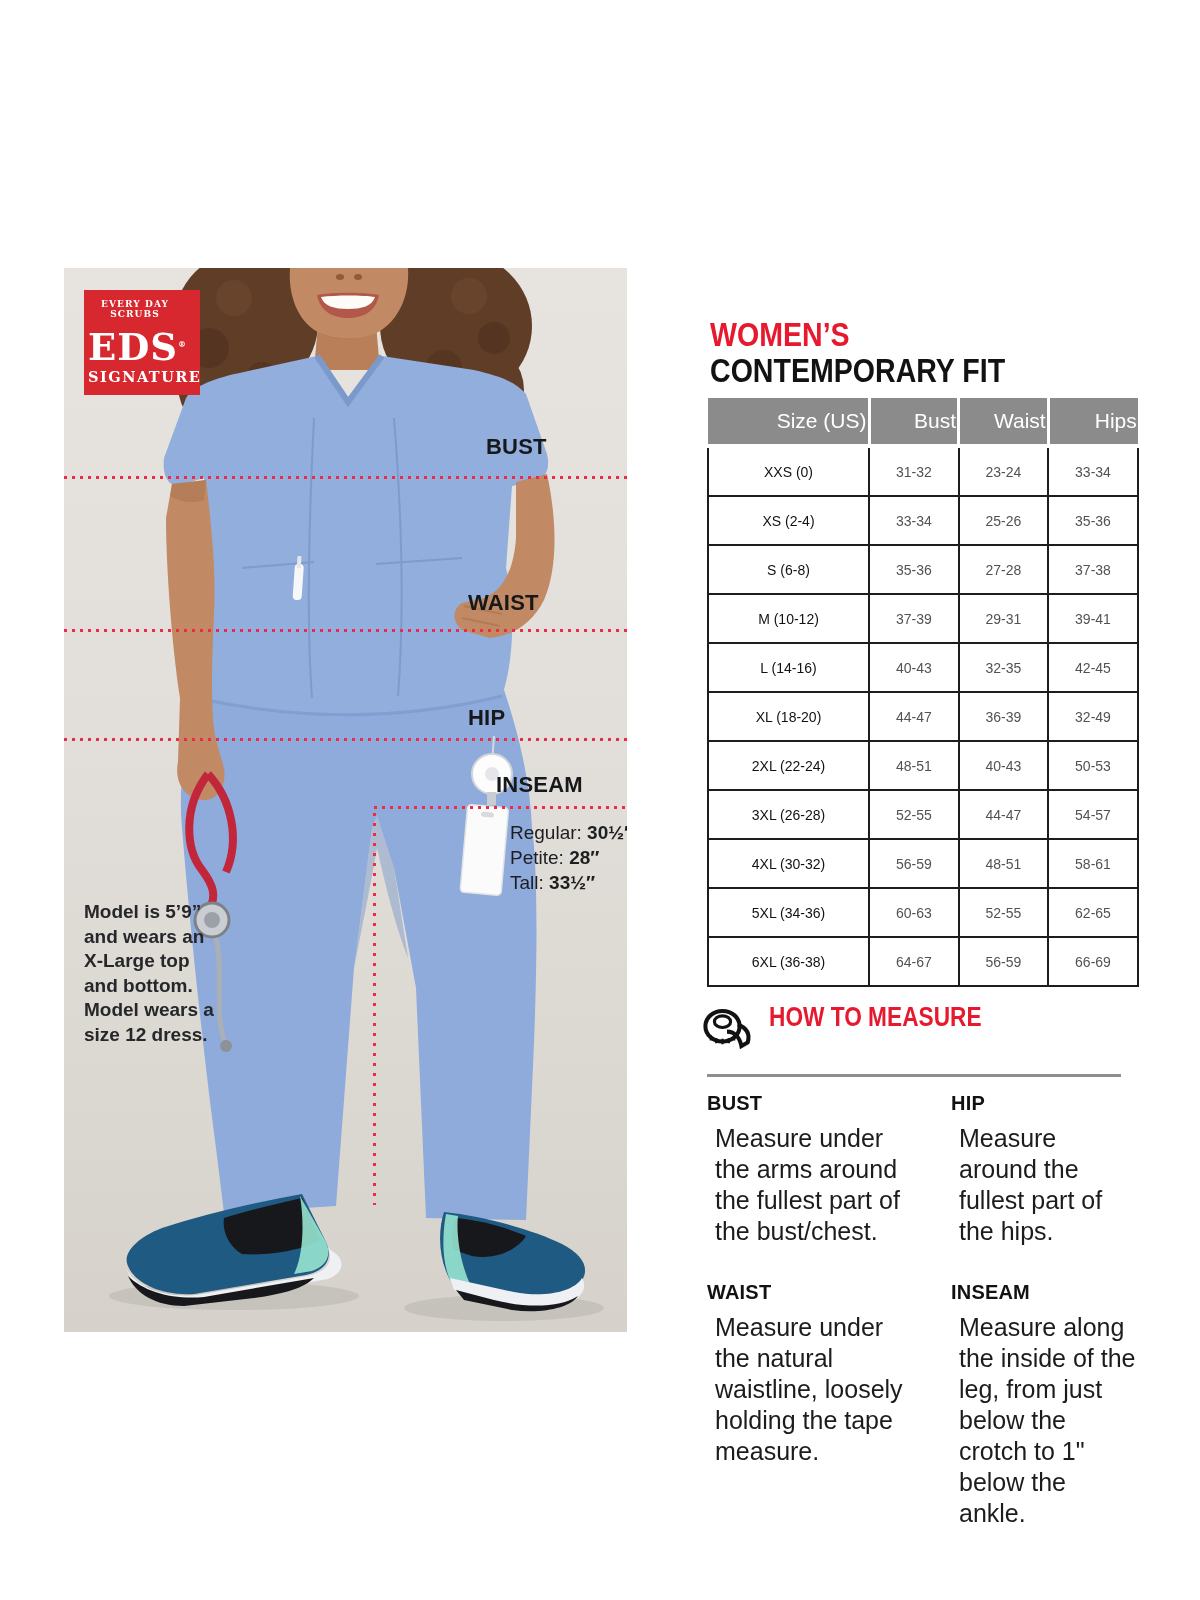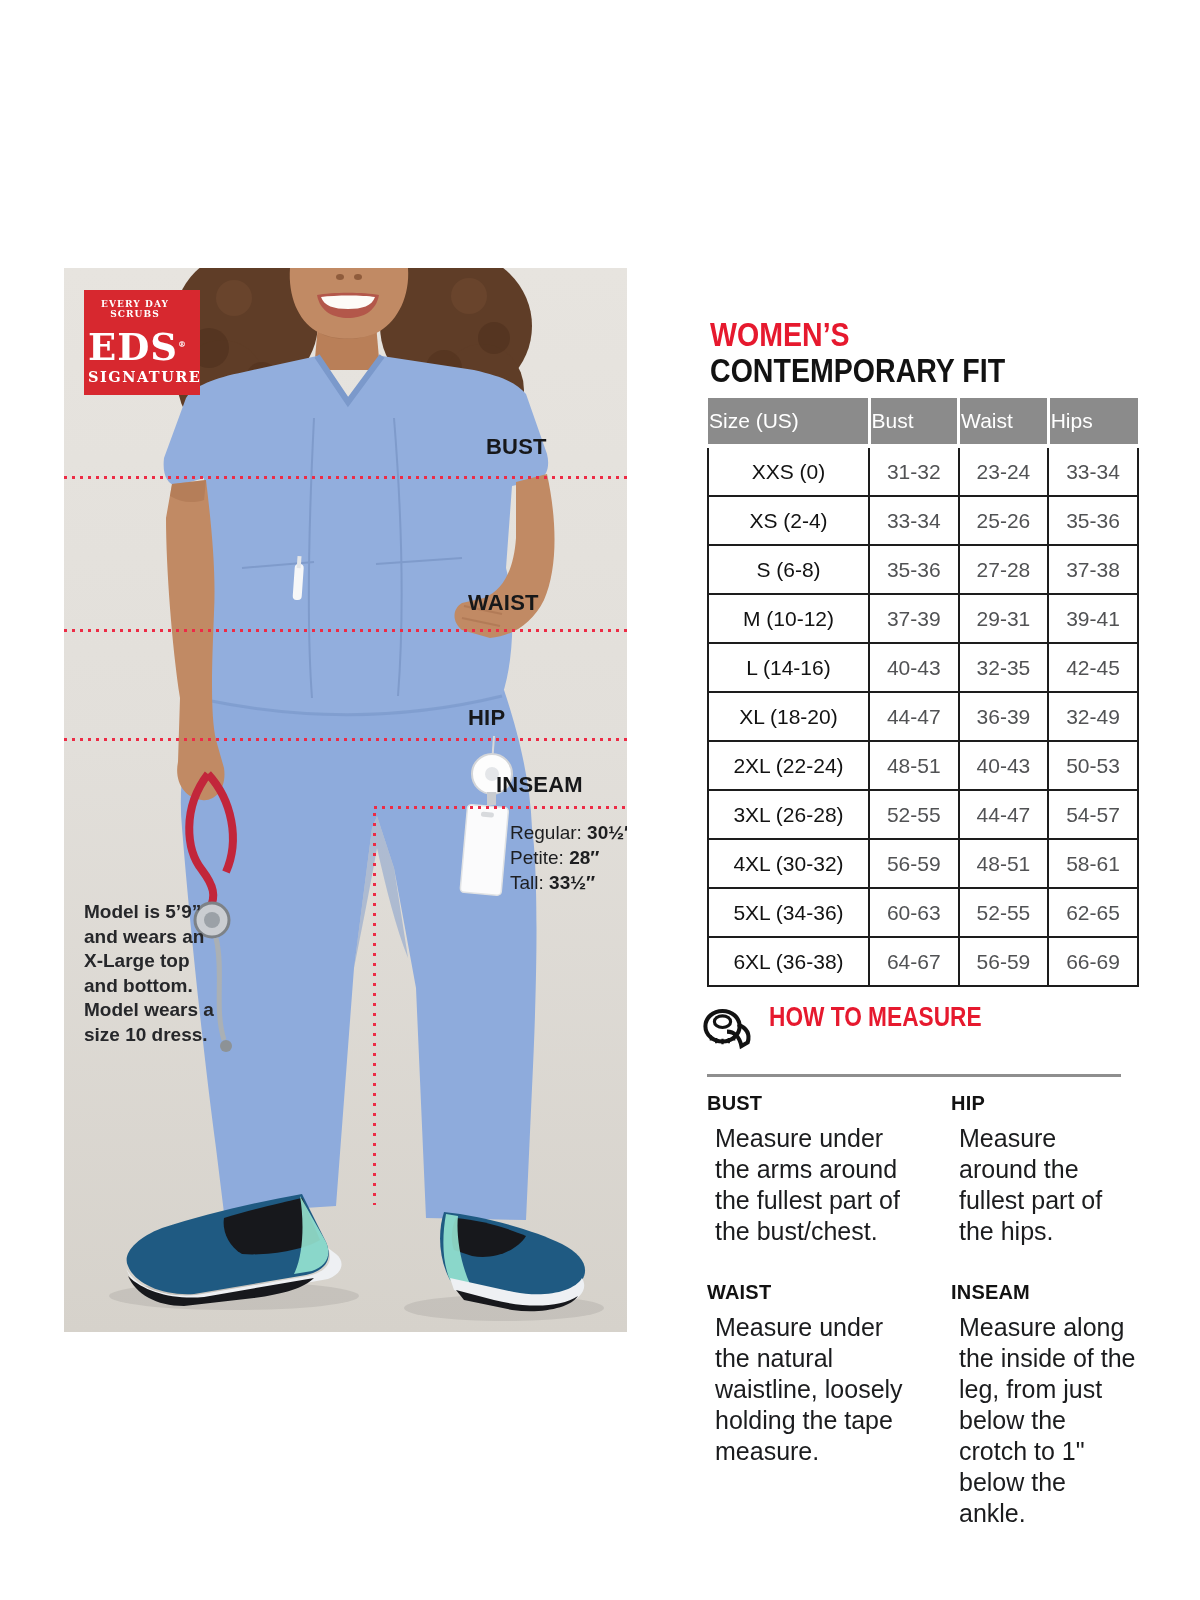--- a/index.html
+++ b/index.html
@@ -34,23 +34,23 @@
   
   .title{position:absolute;left:710px;top:293px;font-weight:bold;font-size:34px;line-height:36px;color:#121212;}
   .condensed{display:inline-block;transform:scaleX(0.84);transform-origin:0 50%;white-space:nowrap;}
   .title .red{color:#e6192e;}
   .title div{height:36px;}
 
   table.size-chart{position:absolute;left:707px;top:398px;width:430px;border-collapse:collapse;table-layout:fixed;}
   table.size-chart col.c-size{width:161px;}
   table.size-chart col.c-meas{width:89.6px;}
   table.size-chart th{background:#8b8b8b;color:#fff;font-weight:400;font-size:21px;height:44px;
-      border-bottom:4px solid #fff;border-left:3px solid #fff;text-align:left;}
+      border-bottom:4px solid #fff;border-left:3px solid #fff;text-align:right;}
   table.size-chart th:first-child{border-left:none;}
-  table.size-chart td{border:2px solid #1d1d1d;height:45px;text-align:center;font-size:21px;color:#515254;background:#fff;}
+  table.size-chart td{border:2px solid #1d1d1d;height:45px;text-align:center;font-size:14px;color:#515254;background:#fff;}
   table.size-chart td.size{color:#121212;}
 
   .htm-header{position:absolute;left:700px;top:1002px;display:flex;gap:15px;}
   .htm-title{font-size:27px;font-weight:bold;color:#e6192e;}
   .htm-rule{position:absolute;left:707px;top:1074px;width:414px;height:3px;background:#8e8e8e;}
 
   .measure-grid{position:absolute;left:707px;top:1092px;width:440px;display:grid;
       grid-template-columns:218px 196px;column-gap:26px;row-gap:26px;}
   .measure-block h3{margin:0 0 5px 0;font-size:20px;font-weight:bold;color:#121212;letter-spacing:0.2px;}
   .measure-block p{margin:8px;font-size:25px;line-height:31px;color:#1b1c1e;}
@@ -196,21 +196,21 @@
       <div><span>Petite:</span> <span class="val">28″</span></div>
       <div><span>Tall:</span> <span class="val">33½″</span></div>
     </div>
 
     <div class="model-note">
       <span>Model is 5’9”</span>
       <span>and wears an</span>
       <span>X-Large top</span>
       <span>and bottom.</span>
       <span>Model wears a</span>
-      <span>size 10 dress.</span>
+      <span>size 12 dress.</span>
     </div>
   </section>
 
   <h1 class="title">
     <div><span class="condensed red">WOMEN’S</span></div>
     <div><span class="condensed">CONTEMPORARY FIT</span></div>
   </h1>
 
   <table class="size-chart">
     <colgroup>

